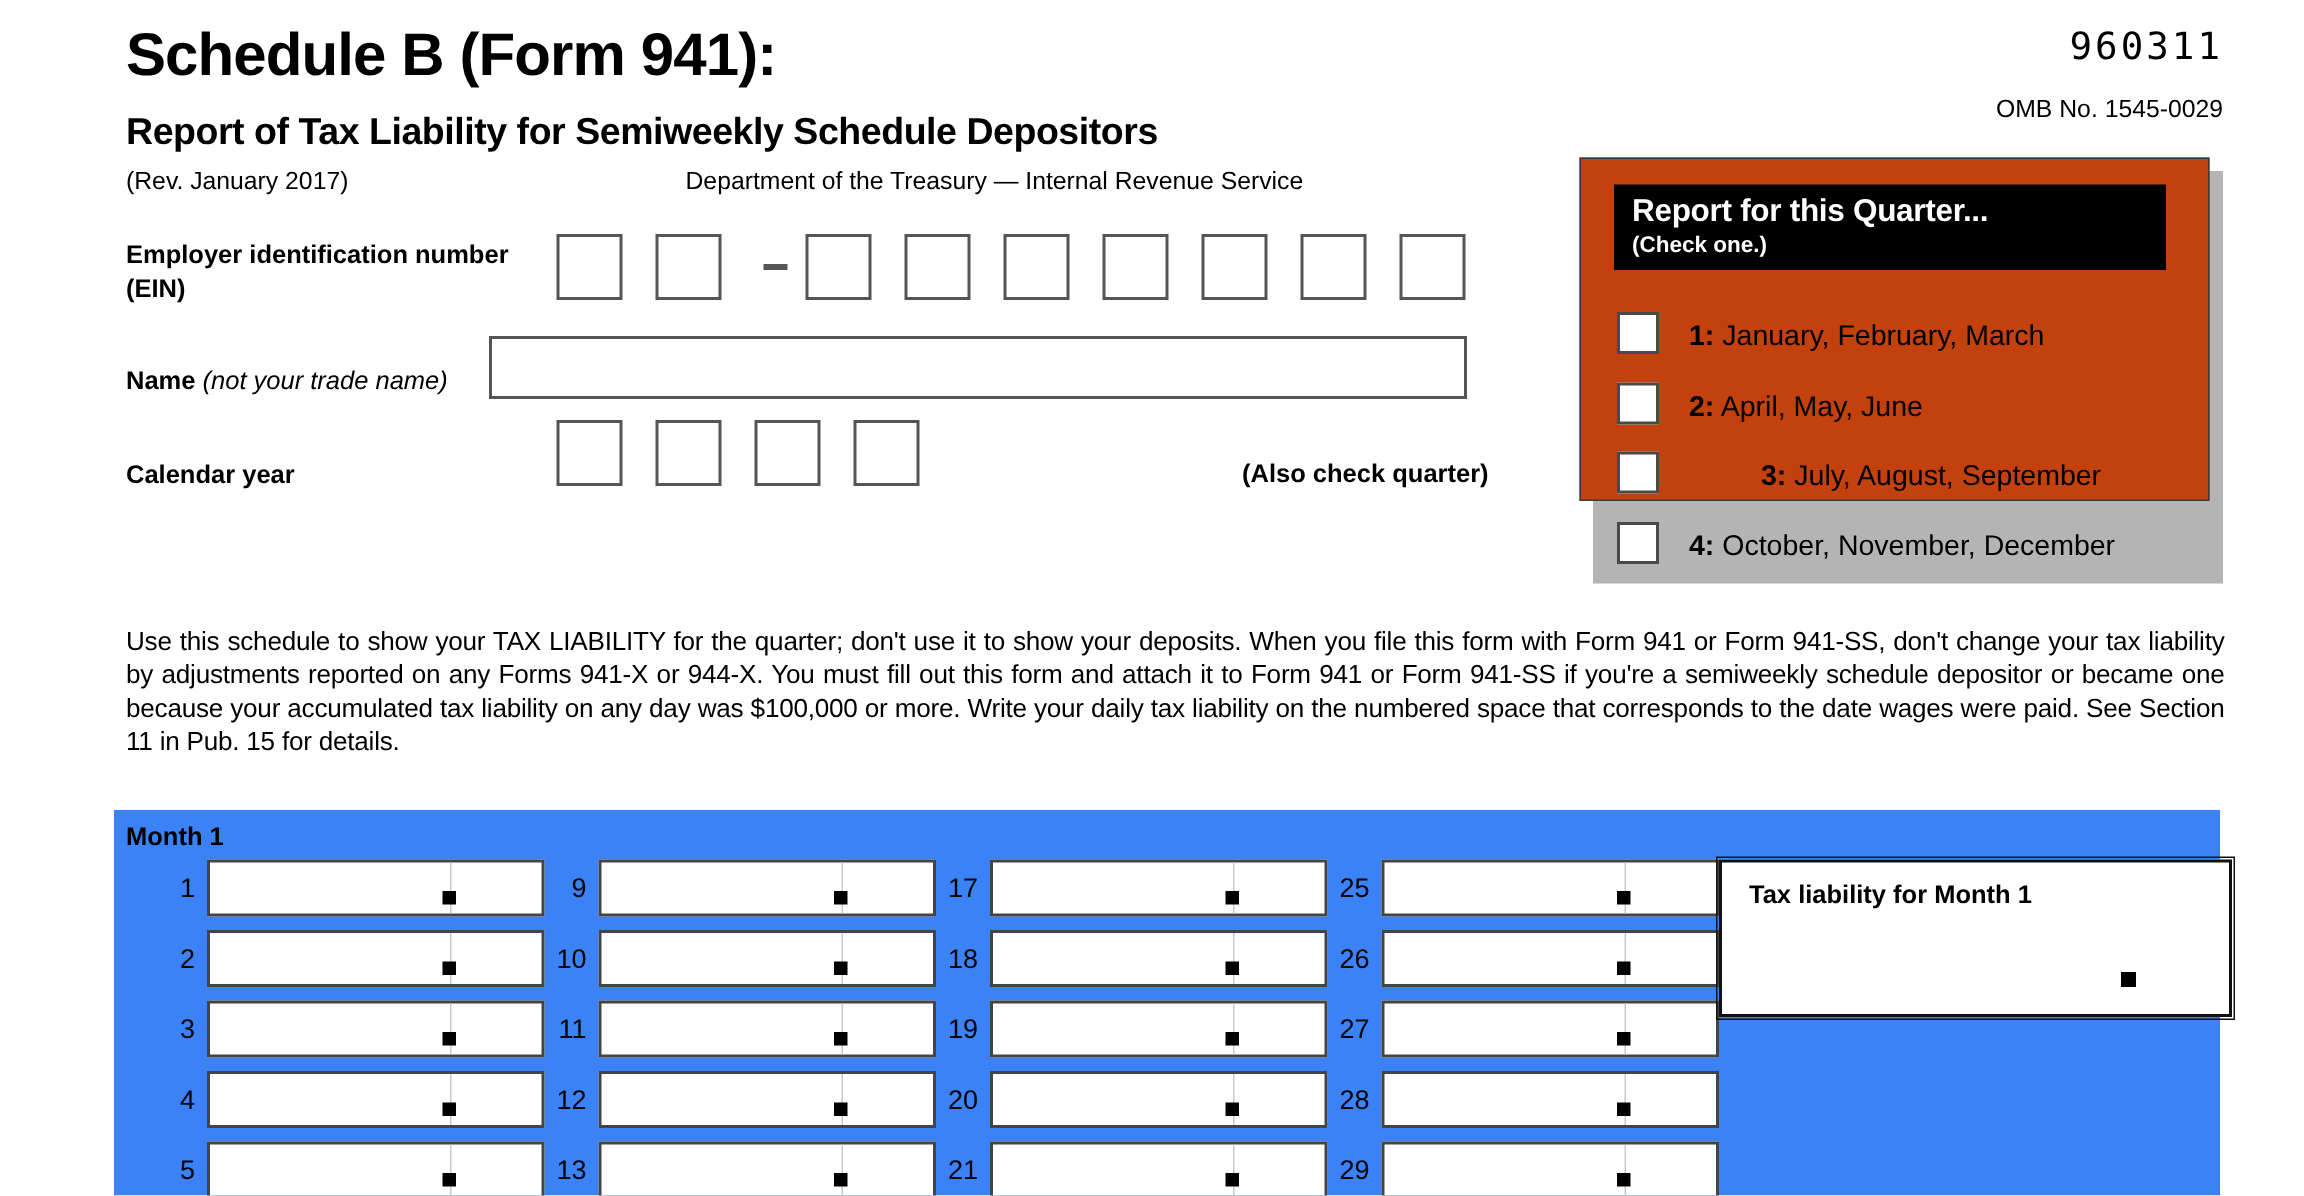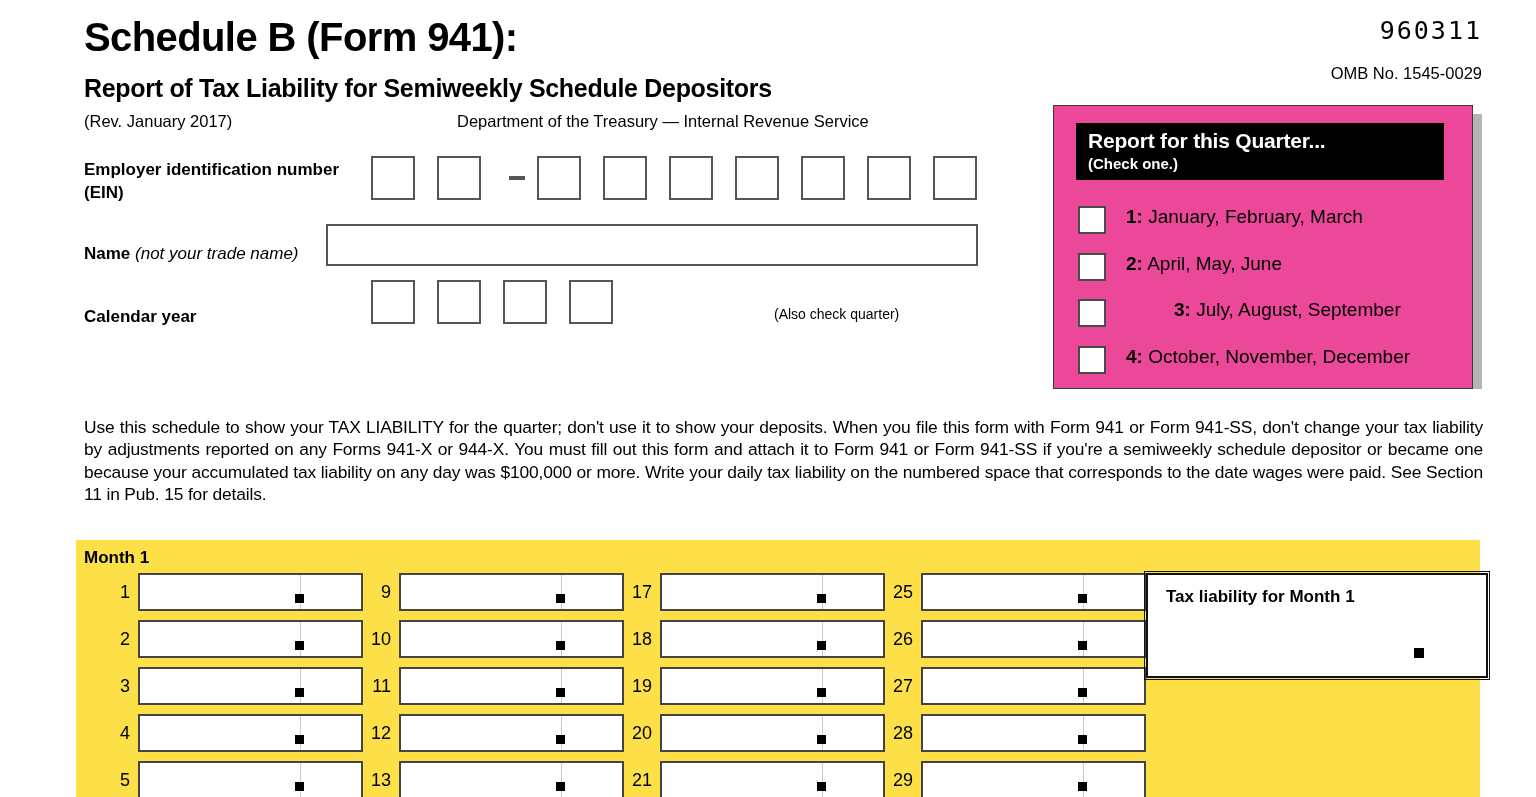--- a/index.html
+++ b/index.html
@@ -102,42 +102,43 @@
     top: 224px;
     width: 652px;
     height: 42px;
     border: 2px solid #555555;
     background: #ffffff;
     box-sizing: border-box;
   }
 
   #also-check-quarter {
     position: absolute;
-    left: 774px;
+    left: 828px;
     top: 306px;
-    font-size: 14px;
-    white-space: nowrap;
+    font-size: 17px;
+    white-space: nowrap;
+    font-weight: bold;
   }
 
   
   #quarter-panel-shadow {
     position: absolute;
     left: 1062px;
     top: 114px;
     width: 420px;
     height: 275px;
     background: #b4b4b4;
   }
   #quarter-panel {
     position: absolute;
     left: 1053px;
     top: 105px;
     width: 420px;
-    height: 284px;
-    background: #ec4899;
+    height: 229px;
+    background: #c2410c;
     border: 1px solid #3a3a3a;
     box-sizing: border-box;
   }
   #quarter-header {
     position: absolute;
     left: 22px;
     top: 17px;
     width: 368px;
     height: 57px;
     background: #000000;
@@ -154,21 +155,21 @@
   #quarter-header-sub {
     font-size: 15px;
     font-weight: bold;
     line-height: 1.3;
   }
   .quarter-row {
     position: absolute;
     left: 24px;
     height: 30px;
     display: flex;
-    align-items: flex-start;
+    align-items: flex-end;
   }
   .quarter-checkbox {
     width: 28px;
     height: 28px;
     border: 2px solid #4a4a4a;
     background: #ffffff;
     box-sizing: border-box;
     flex: 0 0 auto;
   }
   .quarter-label {
@@ -193,21 +194,21 @@
     letter-spacing: -0.15px;
   }
 
   
   #month-section {
     position: absolute;
     left: 76px;
     top: 540px;
     width: 1404px;
     height: 257px;
-    background: #fde047;
+    background: #3b82f6;
   }
   #month-label {
     position: absolute;
     left: 8px;
     top: 8px;
     font-size: 17px;
     font-weight: bold;
     white-space: nowrap;
   }
 

